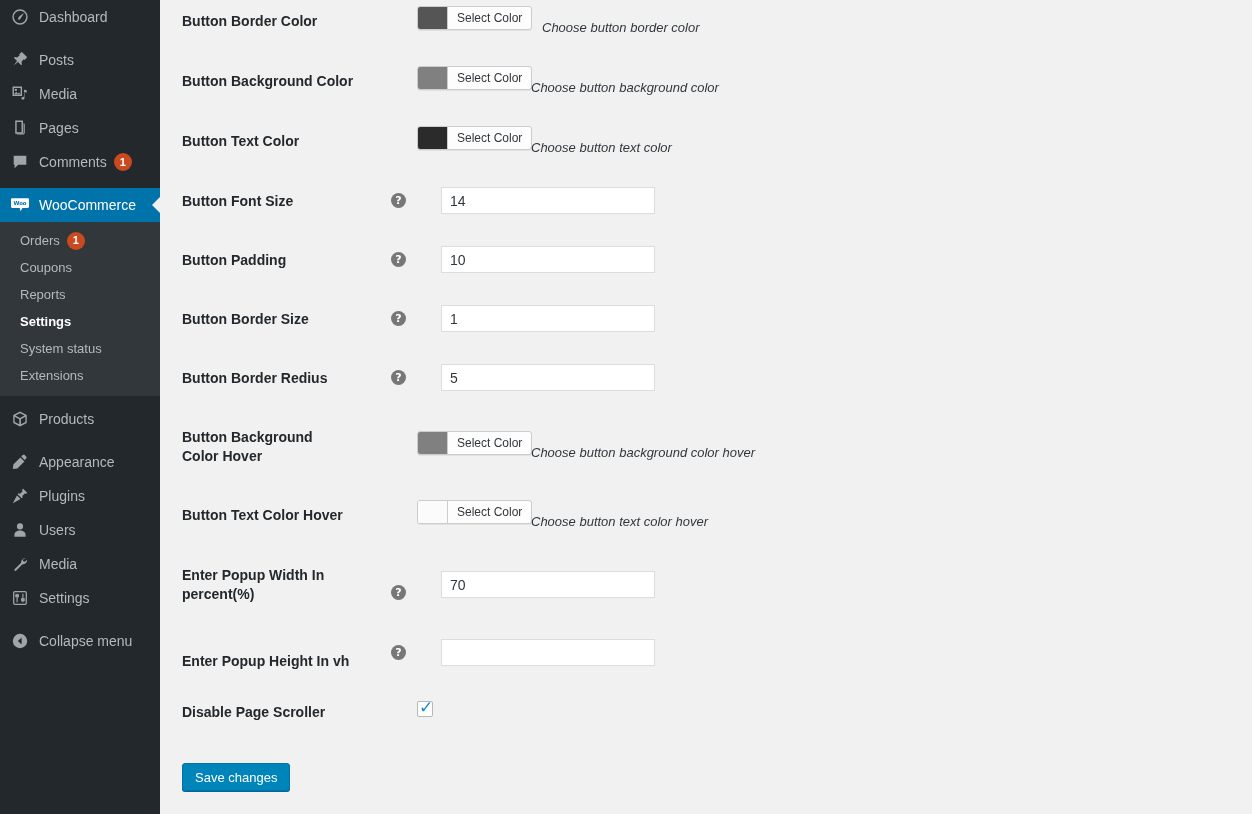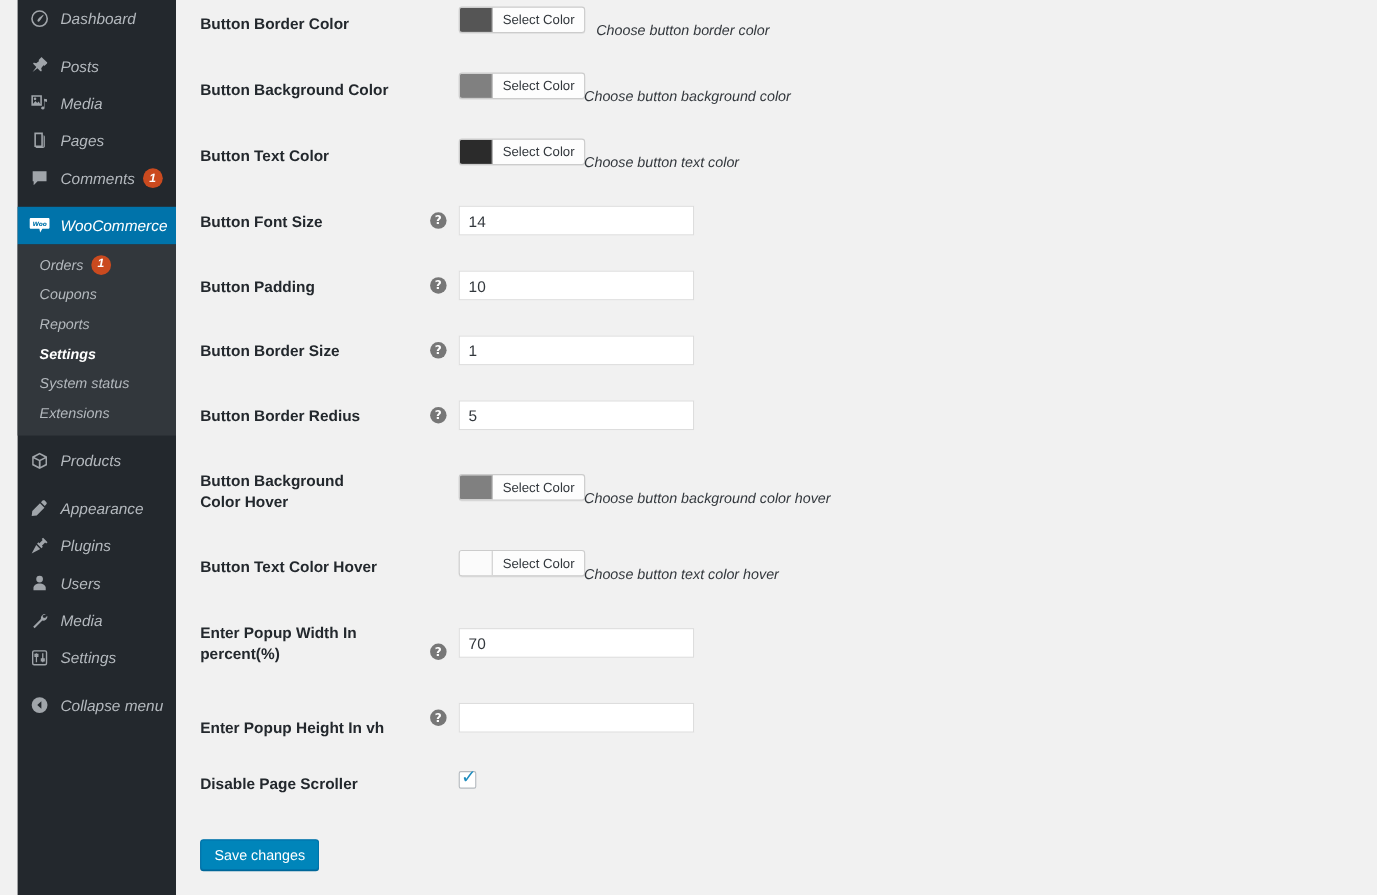--- a/index.html
+++ b/index.html
@@ -7,25 +7,24 @@
     margin: 0; padding: 0;
     width: 1252px; height: 814px;
     background: #f1f1f1;
     font-family: "Liberation Sans", sans-serif;
     overflow: hidden;
   }
 
   
   #adminmenu {
     position: absolute;
-    top: 0; left: 16px;
+    top: 0; left: 0;
     width: 160px; height: 814px;
     background: #23282d;
     color: #b4b9be;
-    font-style: italic;
   }
   .menu-item {
     position: relative;
     display: flex;
     align-items: center;
     height: 34px;
     padding-left: 10px;
     font-size: 14px;
     color: #b4b9be;
     cursor: pointer;
@@ -130,20 +129,21 @@
     position: absolute;
     width: 214px; height: 27px;
     padding: 3px 8px;
     border: 1px solid #ddd;
     background: #fff;
     font-size: 14px;
     color: #32373c;
     font-family: "Liberation Sans", sans-serif;
     border-radius: 0;
     outline: none;
+    margin-left: 24px;
   }
 
   
   .colorbtn {
     position: absolute;
     display: inline-flex;
     align-items: stretch;
     height: 24px;
     border: 1px solid #ccc;
     background: #fdfdfd;

